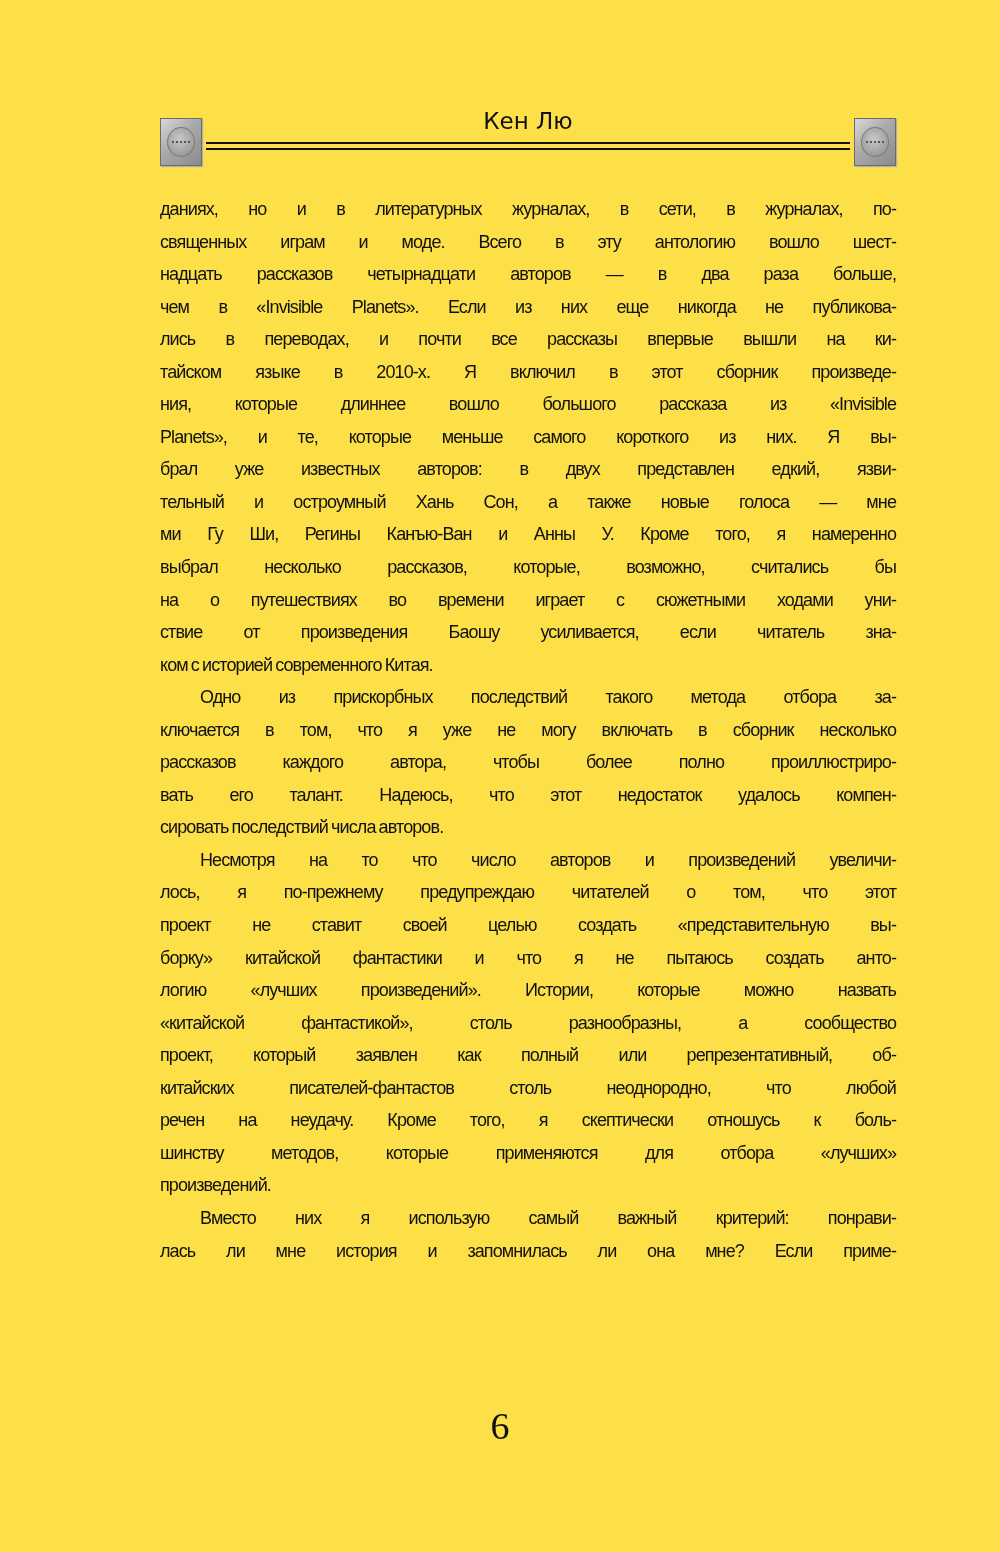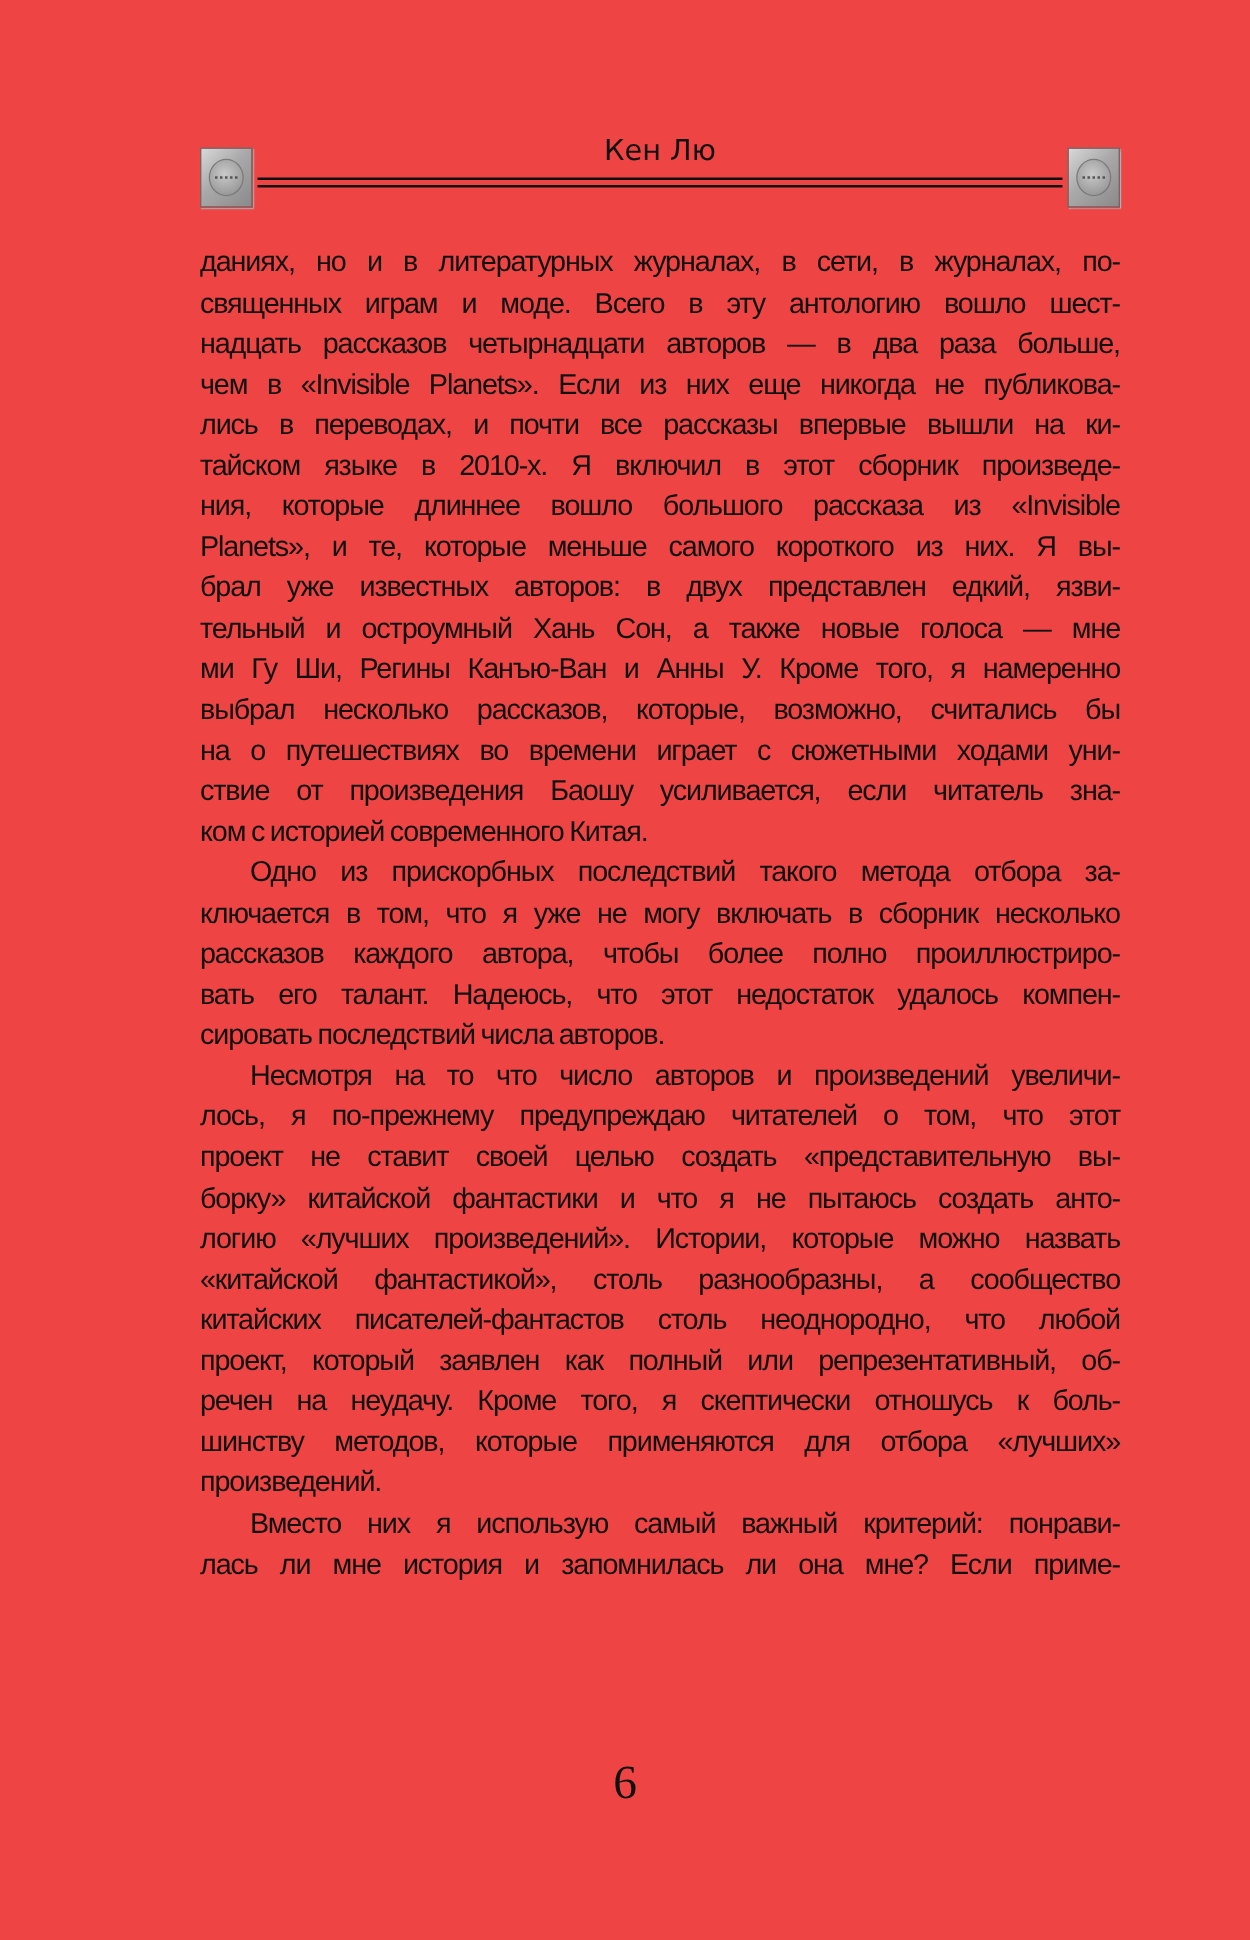--- a/index.html
+++ b/index.html
@@ -1,17 +1,17 @@
 <!DOCTYPE html>
 <html><head>
 <meta charset="utf-8">
 <style>
   html, body { margin: 0; padding: 0; background: #ffffff; }
   body { width: 1000px; height: 1552px; position: relative; overflow: hidden; }
-  .page { position: absolute; left: 0; top: 0; width: 1000px; height: 1552px; background: #ef4444; }
+  .page { position: absolute; left: 0; top: 0; width: 1000px; height: 1552px; background: #fde047; }
 
   
   .header { position: absolute; left: 160px; top: 114px; width: 736px; height: 60px; }
   .ornament {
     position: absolute; top: 4px; width: 42px; height: 48px;
     background: linear-gradient(135deg, #d8d8d8 0%, #a9a9a9 45%, #8a8a8a 100%);
     border: 1px solid #6b6b6b; box-sizing: border-box;
     box-shadow: 1px 1px 1px #b0b0b0;
   }
   .ornament.left { left: 0; }
@@ -31,21 +31,21 @@
   .running-title {
     position: absolute; left: 0; right: 0; top: -6px; text-align: center;
     font-family: "DejaVu Sans", sans-serif; font-size: 23px; color: #111;
     letter-spacing: 0px;
   }
 
   
   .body-text { position: absolute; left: 160px; top: 193px; width: 736px; }
   .line {
     display: block; height: 32.55px; line-height: 32.55px;
-    font-family: "Liberation Sans", sans-serif; font-size: 23px; color: #111;
+    font-family: "Liberation Sans", sans-serif; font-size: 18px; color: #111;
     white-space: nowrap; text-align: justify; text-align-last: justify;
     transform-origin: left center;
     letter-spacing: -0.9px; word-spacing: -1px;
   }
   .line.indent { padding-left: 40px; box-sizing: border-box; }
   .line.last { text-align-last: left; }
 
   .page-number {
     position: absolute; left: 0; width: 1000px; top: 1404px; text-align: center;
     font-family: "Liberation Serif", serif; font-size: 38px; color: #111;
@@ -93,22 +93,22 @@
         <span class="line">вать его талант. Надеюсь, что этот недостаток удалось компен-</span>
         <span class="line last">сировать последствий числа авторов.</span>
       </div>
       <div>
         <span class="line indent">Несмотря на то что число авторов и произведений увеличи-</span>
         <span class="line">лось, я по-прежнему предупреждаю читателей о том, что этот</span>
         <span class="line">проект не ставит своей целью создать «представительную вы-</span>
         <span class="line">борку» китайской фантастики и что я не пытаюсь создать анто-</span>
         <span class="line">логию «лучших произведений». Истории, которые можно назвать</span>
         <span class="line">«китайской фантастикой», столь разнообразны, а сообщество</span>
+        <span class="line">проект, который заявлен как полный или репрезентативный, об-</span>
         <span class="line">китайских писателей-фантастов столь неоднородно, что любой</span>
-        <span class="line">проект, который заявлен как полный или репрезентативный, об-</span>
         <span class="line">речен на неудачу. Кроме того, я скептически отношусь к боль-</span>
         <span class="line">шинству методов, которые применяются для отбора «лучших»</span>
         <span class="line last">произведений.</span>
       </div>
       <div>
         <span class="line indent">Вместо них я использую самый важный критерий: понрави-</span>
         <span class="line">лась ли мне история и запомнилась ли она мне? Если приме-</span>
       </div>
     </div>
 

